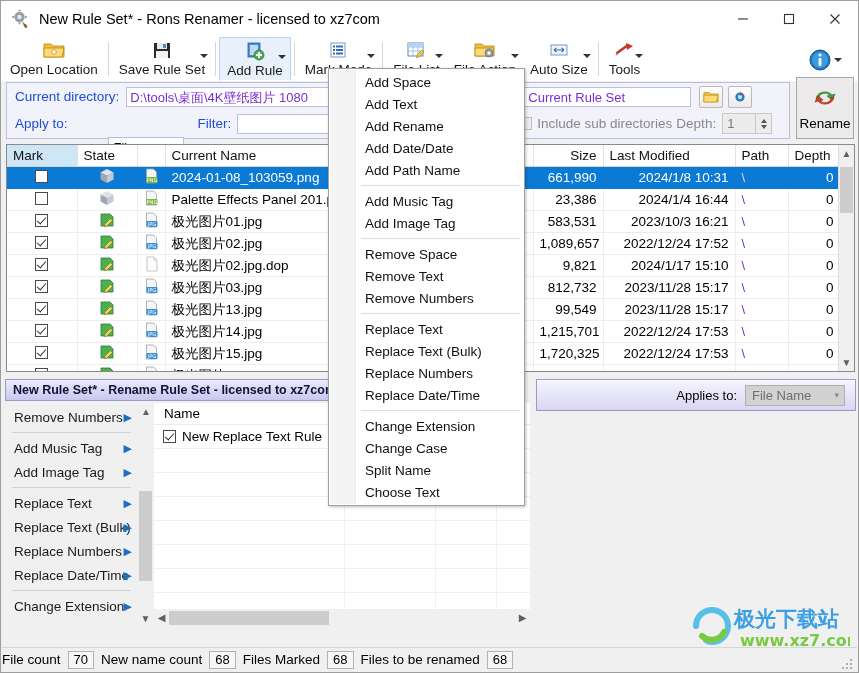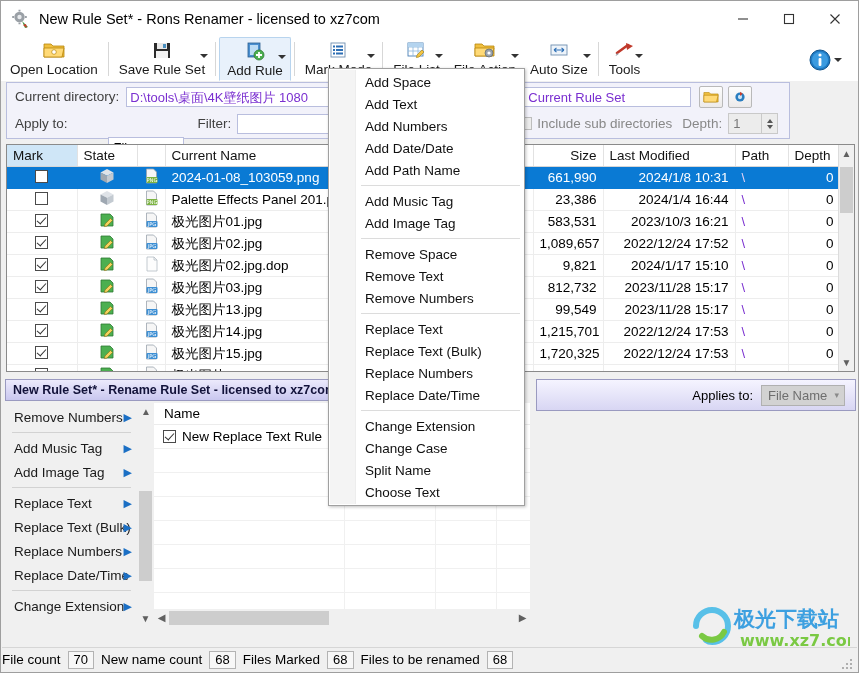--- a/index.html
+++ b/index.html
@@ -25,21 +25,21 @@
   .tbtn .ico{height:22px;display:flex;align-items:center;justify-content:center;}
   .tbtn .lbl{font-size:13.5px;color:#1a1a1a;line-height:18px;white-space:nowrap;}
   .tbtn.pressed{background:#e8f1fb;border:1px solid #b8d4ee;border-bottom:1px solid #fff;border-radius:2px 2px 0 0;z-index:60;}
   .caret{width:0;height:0;border-left:4px solid transparent;border-right:4px solid transparent;border-top:4px solid #333;position:absolute;right:4px;top:17px;}
   .tsep{width:1px;background:#d7d7d7;margin:5px 3px;}
   .tbtn.info{margin-left:auto;flex-direction:row;align-items:center;padding-right:14px;}
 
   
   .dirpanel{position:absolute;left:5px;top:81px;width:784px;height:57px;border:1px solid #b9bede;background:#f2f2fa;box-sizing:border-box;}
   .dirrow{display:flex;align-items:center;height:27px;padding-left:8px;}
-  .dlabel{font-size:13.5px;color:#404040;white-space:nowrap;}
+  .dlabel{font-size:13.5px;color:#1d4ed8;white-space:nowrap;}
   .dirinput{margin-left:6px;height:20px;border:1px solid #b9bede;background:#fff;color:#7a2fd0;font-size:13px;padding:0 3px;line-height:20px;box-sizing:border-box;white-space:nowrap;overflow:hidden;}
   .minibtn{width:24px;height:22px;border:1px solid #b9b9b9;background:linear-gradient(#fdfdfd,#eceaea);display:flex;align-items:center;justify-content:center;box-sizing:border-box;border-radius:2px;}
   .combo{height:21px;border:1px solid #b9bede;background:#fff;display:flex;align-items:center;box-sizing:border-box;font-size:13px;padding-left:5px;}
   .combo .cbar{margin-left:auto;width:17px;height:100%;display:flex;align-items:center;justify-content:center;}
   .chk-static{display:inline-flex;align-items:center;gap:5px;font-size:13.5px;color:#888;}
   .spin{height:21px;border:1px solid #c9c9c9;background:#ececec;display:flex;align-items:center;box-sizing:border-box;font-size:13px;color:#777;padding-left:4px;width:50px;}
   .spinarrows{margin-left:auto;width:15px;height:100%;border-left:1px solid #c9c9c9;display:flex;flex-direction:column;align-items:center;justify-content:center;}
 
   .renamebtn{position:absolute;left:795px;top:76px;width:58px;height:62px;border:1px solid #a8a8a8;background:#eceaea;display:flex;flex-direction:column;align-items:center;justify-content:center;box-sizing:border-box;}
   .renamebtn .lbl{font-size:13.5px;margin-top:3px;}
@@ -78,21 +78,21 @@
   .ruleleftscroll{position:absolute;left:133px;top:24px;width:16px;height:224px;background:#f0f0f0;box-sizing:border-box;}
   .ruleleftthumb{position:absolute;left:1px;top:88px;width:13px;height:90px;background:#cdcdcd;}
 
   .ruletable{position:absolute;left:149px;top:24px;width:376px;height:206px;background:#fff;border:0;box-sizing:border-box;overflow:hidden;}
   .ruletable .hdr{height:22px;display:flex;align-items:center;padding-left:10px;font-size:13.5px;border-bottom:1px solid #ececec;box-sizing:border-box;}
   .rrow{height:24px;display:flex;align-items:center;padding-left:9px;font-size:13.5px;gap:6px;border-bottom:1px solid #f0f0f0;box-sizing:border-box;}
   .rblank{height:24px;border-bottom:1px solid #f0f0f0;display:flex;box-sizing:border-box;}
   .rblank i{display:block;border-right:1px solid #f0f0f0;height:100%;}
 
   .appliesbar{position:absolute;left:531px;top:0;width:320px;height:32px;border:1px solid #9a9ac0;background:linear-gradient(#f5f4ff,#d8d6f3);box-sizing:border-box;display:flex;align-items:center;justify-content:flex-end;padding-right:10px;gap:8px;}
-  .appliescombo{width:84px;height:21px;border:1px solid #b0b0b0;background:#d2d2d2;color:#6e6e6e;font-size:13px;display:flex;align-items:center;padding-left:6px;box-sizing:border-box;}
+  .appliescombo{width:100px;height:21px;border:1px solid #b0b0b0;background:#d2d2d2;color:#6e6e6e;font-size:13px;display:flex;align-items:center;padding-left:6px;box-sizing:border-box;}
   .appliescombo .cbar{margin-left:auto;padding-right:5px;color:#8a8a8a;font-size:9px;}
 
   .hscroll{position:absolute;left:149px;top:230px;width:376px;height:17px;background:#f0f0f0;display:flex;align-items:center;box-sizing:border-box;}
   .hthumb{height:14px;background:#cdcdcd;}
 
   
   .statusbar{position:absolute;left:1px;bottom:1px;width:855px;height:24px;background:#f0f0f0;border-top:1px solid #d6d6d6;display:flex;align-items:center;gap:7px;box-sizing:border-box;font-size:13.5px;}
   .stfield{min-width:24px;height:18px;border:1px solid #b3b3b3;background:#f7f7f7;display:flex;align-items:center;justify-content:center;padding:0 5px;font-size:13px;box-sizing:border-box;}
   .grip{position:absolute;right:3px;bottom:2px;width:12px;height:12px;}
 
@@ -293,33 +293,42 @@
               <path d="M0 0 L3.5 4 L7 0 z" fill="#222"></path>
             </svg>
         </span>
       </span>
       <span class="dlabel" style="margin-left:14px;">Filter:</span>
       <span class="dirinput" style="width:270px;margin-left:6px;color:#000;"></span>
       <span class="chk-static" style="margin-left:12px;">
         <span style="width:13px;height:13px;border:1px solid #bdbdbd;background:#ececec;display:inline-block;box-sizing:border-box;"></span>
         <span>Include sub directories</span>
       </span>
-      <span class="dlabel" style="margin-left:10px;color:#888;">Depth:</span>
+      <span class="dlabel" style="margin-left:4px;color:#888;">Depth:</span>
       <span class="spin" style="margin-left:6px;">
         <span>1</span>
         <span class="spinarrows">
           <svg width="8" height="12" viewBox="0 0 8 12">
               <path d="M4 1 L7 5 L1 5 z" fill="#555"></path>
               <path d="M4 11 L7 7 L1 7 z" fill="#555"></path>
             </svg>
         </span>
       </span>
     </div>
   </div>
 
+  <div class="renamebtn">
+    <span>
+      <svg width="26" height="24" viewBox="0 0 26 24">
+        <path d="M4 13 a9 8 0 0 1 16 -4 l3 -1 -3 6 -5 -4 3 -.6 a6 5 0 0 0 -11 3 z" fill="#3fa33f" stroke="#2a7a2a" stroke-width=".7"></path>
+        <path d="M22 11 a9 8 0 0 1 -16 4 l-3 1 3 -6 5 4 -3 .6 a6 5 0 0 0 11 -3 z" fill="#d0402a" stroke="#962b1c" stroke-width=".7"></path>
+      </svg>
+    </span>
+    <span class="lbl">Rename</span>
+  </div>
 
   <div class="filelist">
     <table class="grid">
       <colgroup>
         <col style="width:70px">
           <col style="width:60px">
           <col style="width:28px">
           <col style="width:368px">
         <col style="width:70px">
           <col style="width:132px">
@@ -624,21 +633,21 @@
       <span class="hthumb" style="width:160px;"></span>
       <span style="margin-left:auto;width:15px;text-align:center;color:#606060;font-size:10px;">▶</span>
     </div>
   </div>
 
   <div class="menu">
     <div class="gutter"></div>
     <div id="menuitems">
         <div class="mi">Add Space</div>
         <div class="mi">Add Text</div>
-        <div class="mi">Add Numbers</div>
+        <div class="mi">Add Rename</div>
         <div class="mi">Add Date/Date</div>
         <div class="mi">Add Path Name</div>
         <div class="msep"></div>
         <div class="mi">Add Music Tag</div>
         <div class="mi">Add Image Tag</div>
         <div class="msep"></div>
         <div class="mi">Remove Space</div>
         <div class="mi">Remove Text</div>
         <div class="mi">Remove Numbers</div>
         <div class="msep"></div>

